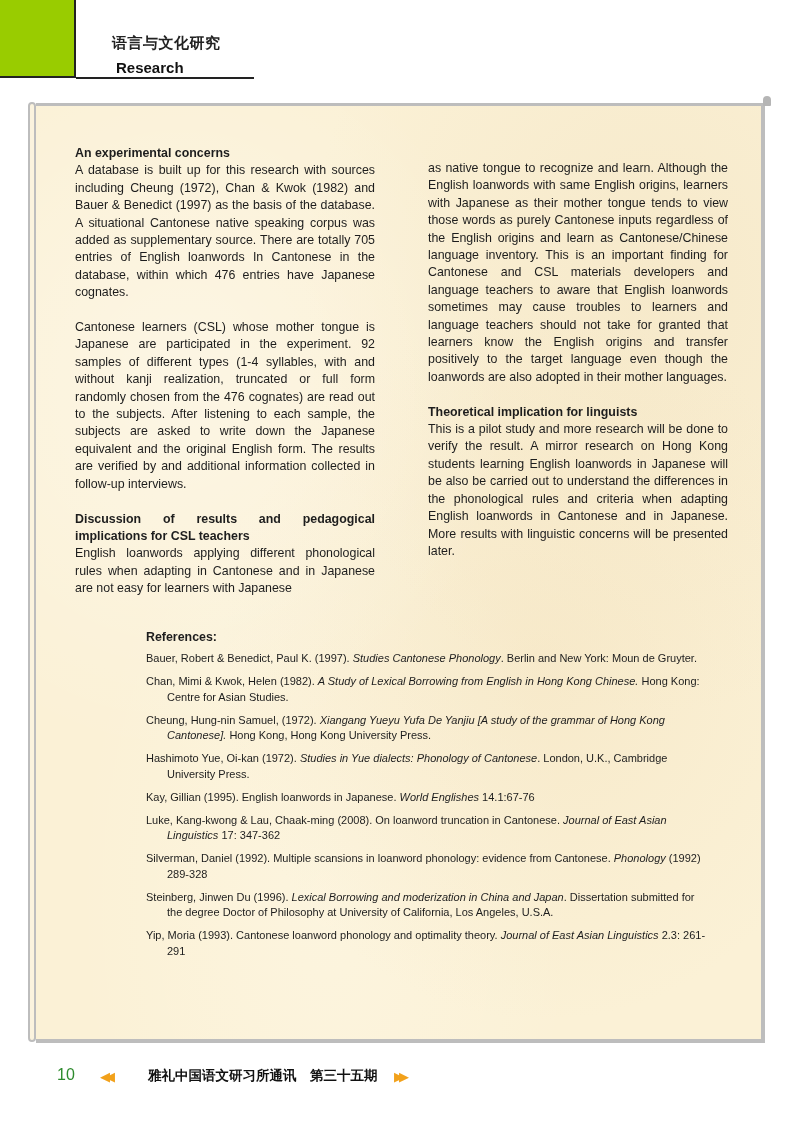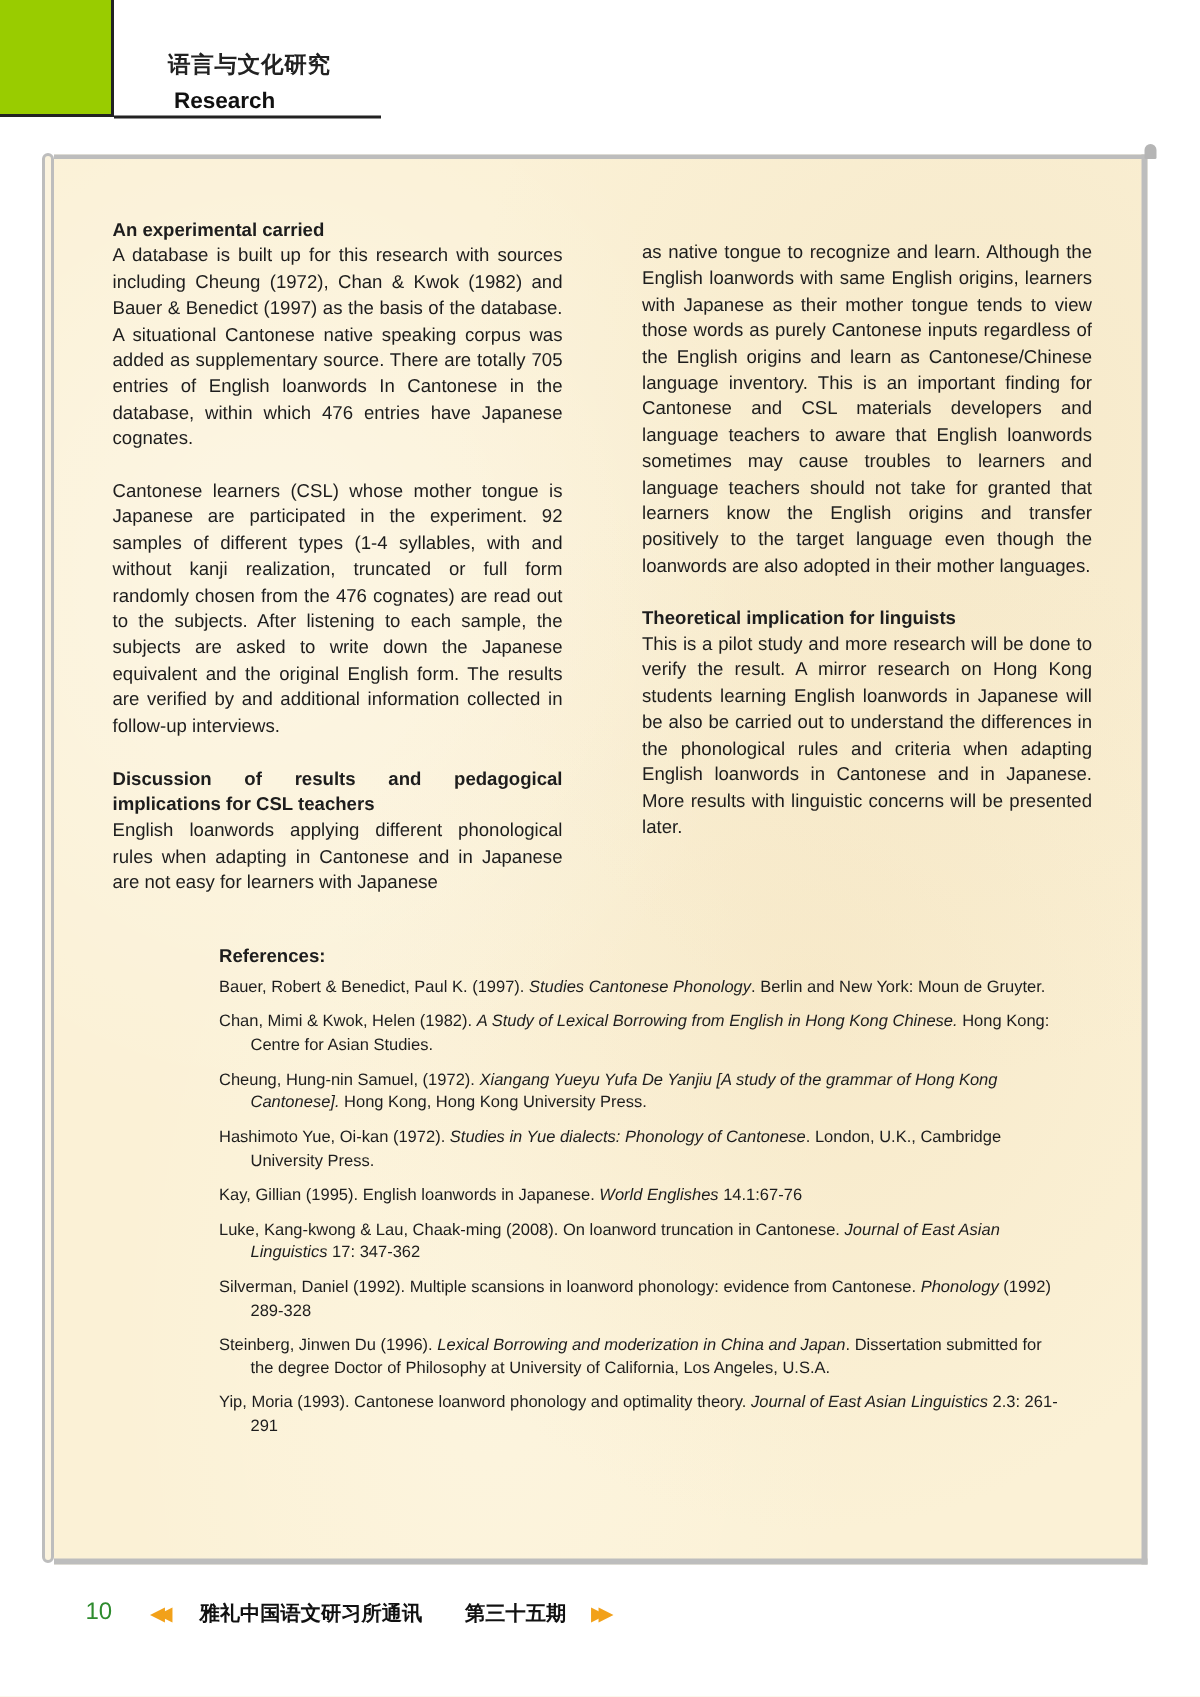--- a/index.html
+++ b/index.html
@@ -67,42 +67,42 @@
     .page-num {
       position: absolute; left: 57px; top: 0; font-size: 16px; color: #2e8b2e;
     }
     .arrow {
       position: absolute; top: 3px; color: #f2a11a; font-size: 13px; letter-spacing: -5px;
       font-family: "DejaVu Sans", sans-serif;
     }
     .arrow.left { left: 100px; }
     .arrow.right { left: 394px; }
     .journal {
-      position: absolute; left: 133px; top: 1px; font-size: 13.5px; font-weight: bold; color: #111;
+      position: absolute; left: 148px; top: 1px; font-size: 13.5px; font-weight: bold; color: #111;
       font-family: Liberation Sans, sans-serif;
     }
     .issue {
       position: absolute; left: 310px; top: 1px; font-size: 13.5px; font-weight: bold; color: #111;
       font-family: "DejaVu Serif", serif;
     }
   </style>
 </head>
 <body>
 
 <div class="green-block"></div>
 <div class="header-rule"></div>
 <div class="header-cn">语言与文化研究</div>
 <div class="header-en">Research</div>
 
 <div class="rail"></div>
 <div class="panel"></div>
 <div class="knob"></div>
 
 <div class="col left">
-  <h3>An experimental carried</h3>
+  <h3>An experimental concerns</h3>
   <p>A database is built up for this research with sources including Cheung (1972), Chan &amp; Kwok (1982) and Bauer &amp; Benedict (1997) as the basis of the database.  A situational Cantonese native speaking corpus was added as supplementary source.  There are totally 705 entries of English loanwords In Cantonese in the database, within which 476 entries have Japanese cognates.</p>
   <div class="gap"></div>
   <p>Cantonese learners (CSL) whose mother tongue is Japanese are participated in the experiment. 92 samples of different types (1-4 syllables, with and without kanji realization, truncated or full form randomly chosen from the 476 cognates) are read out to the subjects.  After listening to each sample, the subjects are asked to write down the Japanese equivalent and the original English form.  The results are verified by and additional information  collected in follow-up interviews.</p>
   <div class="gap"></div>
   <h3>Discussion of results and pedagogical implications for CSL teachers</h3>
   <p>English loanwords applying different phonological rules when adapting in Cantonese and in Japanese are not easy for learners with Japanese</p>
 </div>
 
 <div class="col right">
   <p>as native tongue to recognize and learn.  Although the English loanwords with same English origins, learners with Japanese as their mother tongue tends to view those words as purely Cantonese inputs regardless of the English origins and learn as Cantonese/Chinese language inventory.  This is an important finding for Cantonese and CSL materials developers and language teachers to aware that English loanwords sometimes may cause troubles to learners and language teachers should not take for granted that learners know the English origins and transfer positively to the target language even though the loanwords are also adopted in their mother languages.</p>

